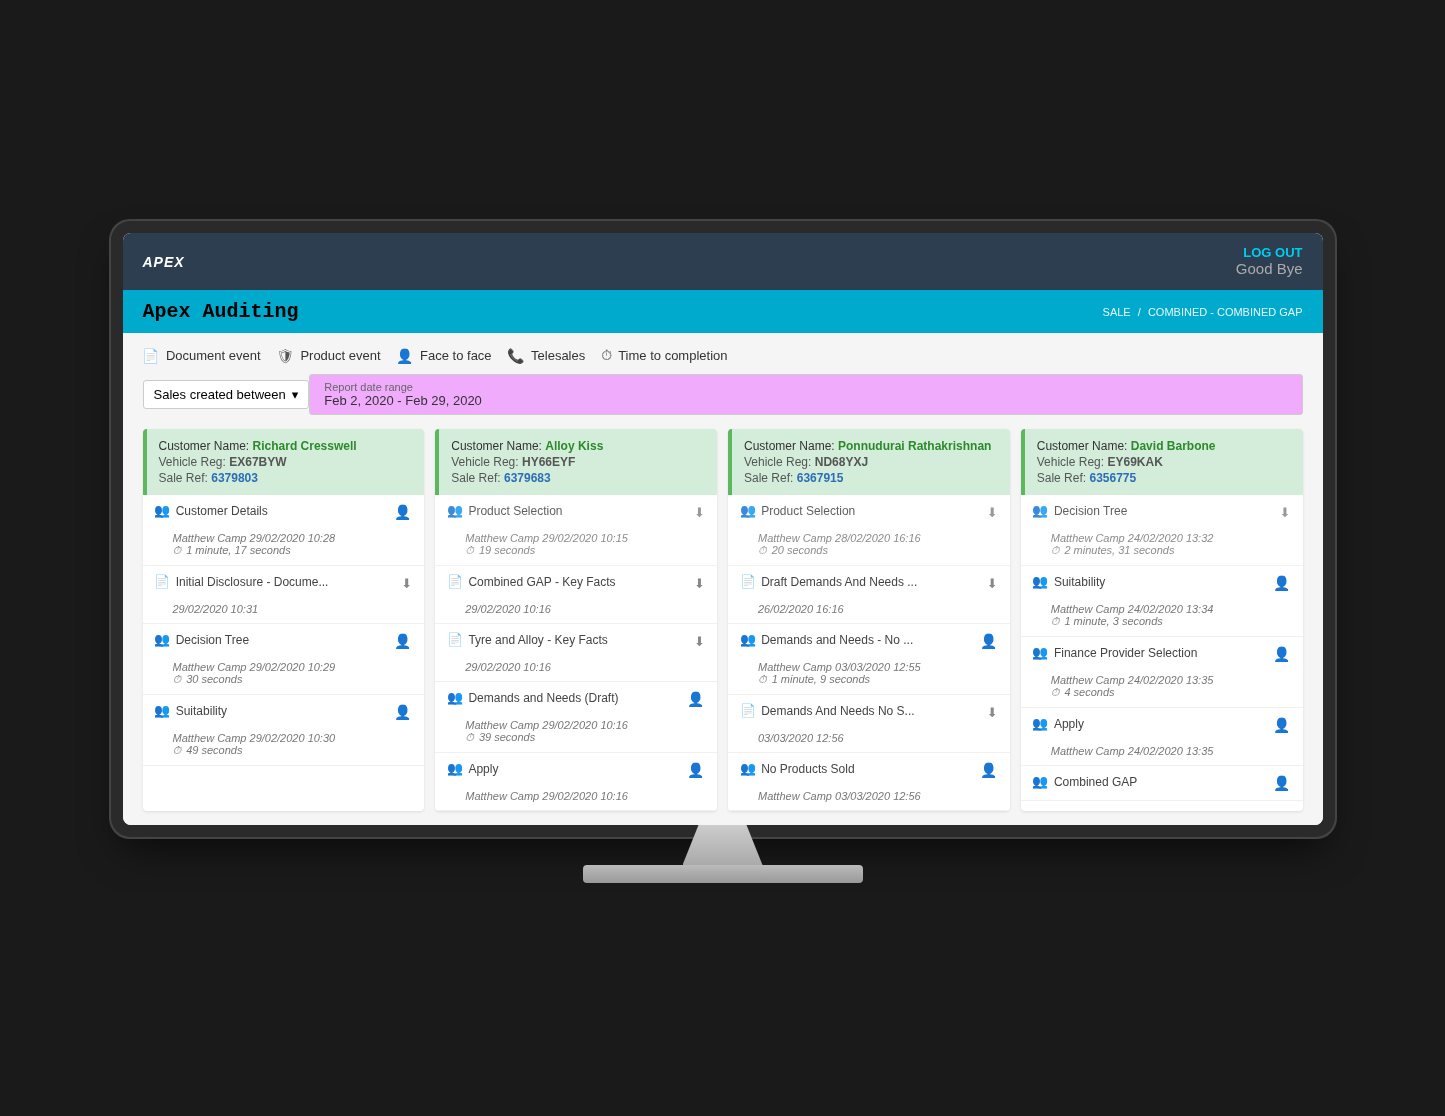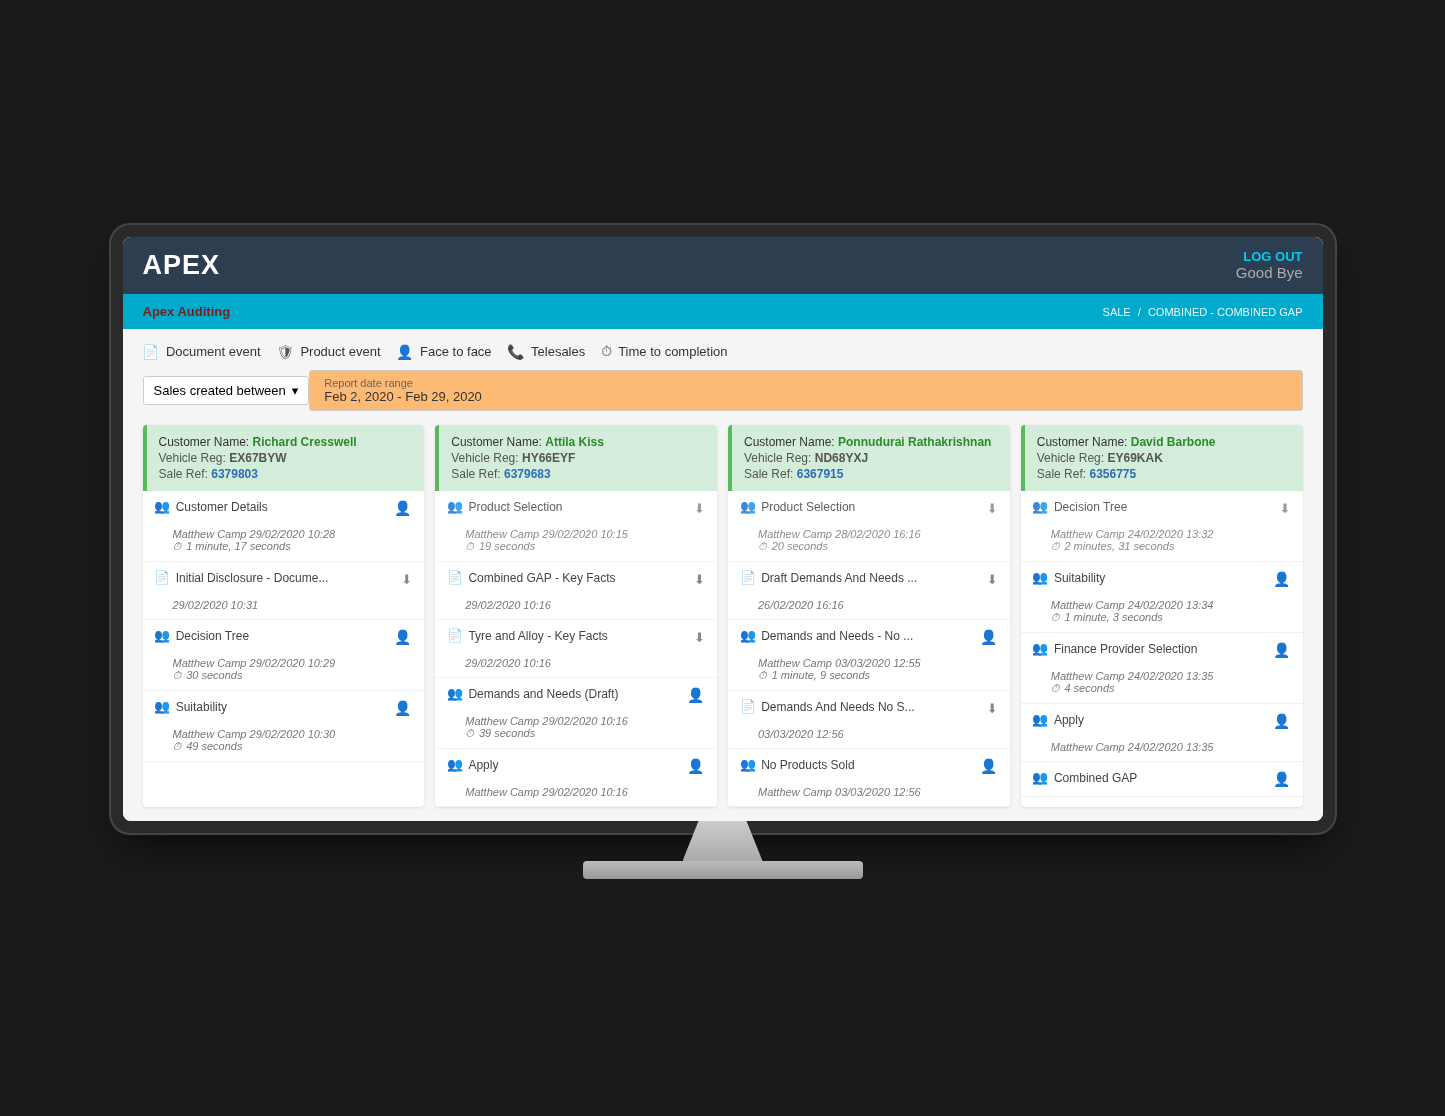--- a/index.html
+++ b/index.html
@@ -44,23 +44,24 @@
     .app-header {
       background: #2c3e50;
       padding: 12px 20px;
       display: flex;
       align-items: center;
       justify-content: space-between;
     }
 
     .app-logo {
       color: #00aacc;
-      font-size: 27px;
+      font-size: 14px;
       font-weight: bold;
       letter-spacing: 1px;
+      font-style: italic;
     }
 
     .app-logo span {
       color: white;
     }
 
     .logout-area {
       text-align: right;
     }
 
@@ -79,23 +80,24 @@
 
     .page-title-bar {
       background: #00aacc;
       padding: 10px 20px;
       display: flex;
       align-items: center;
       justify-content: space-between;
     }
 
     .page-title {
-      color: #7f1d1d;
-      font-size: 13px;
+      color: #000000;
+      font-size: 20px;
       font-weight: bold;
+      font-family: Liberation Mono, monospace;
     }
 
     .breadcrumb {
       color: white;
       font-size: 11px;
       opacity: 0.9;
     }
 
     .breadcrumb .sep { margin: 0 4px; }
 
@@ -117,21 +119,21 @@
       font-size: 13px;
       border-radius: 3px;
       cursor: pointer;
       display: flex;
       align-items: center;
       gap: 6px;
     }
 
     .date-range-box {
       border: 1px solid #ccc;
-      background: #fdba74;
+      background: #f0abfc;
       padding: 6px 14px;
       font-size: 13px;
       border-radius: 3px;
       flex: 1;
     }
 
     .date-label {
       font-size: 11px;
       color: #666;
       display: block;
@@ -420,21 +422,21 @@
               <div class="card-item-right">
                 <span class="person-icon">👤</span>
               </div>
             </div>
           </div>
         </div>
 
         <div class="card">
           <div class="card-header">
             <div class="customer-name">
-              Customer Name: <strong>Attila Kiss</strong>
+              Customer Name: <strong>Alloy Kiss</strong>
             </div>
             <div class="vehicle-reg">Vehicle Reg: <strong>HY66EYF</strong></div>
             <div class="sale-ref">Sale Ref: <strong>6379683</strong></div>
           </div>
           <div class="card-body">
             <div class="card-item card-item-clipped">
               <div class="card-item-left">
                 <div class="card-item-title">
                   <span class="item-icon">👥</span>
                   <span class="item-label">Product Selection</span>

